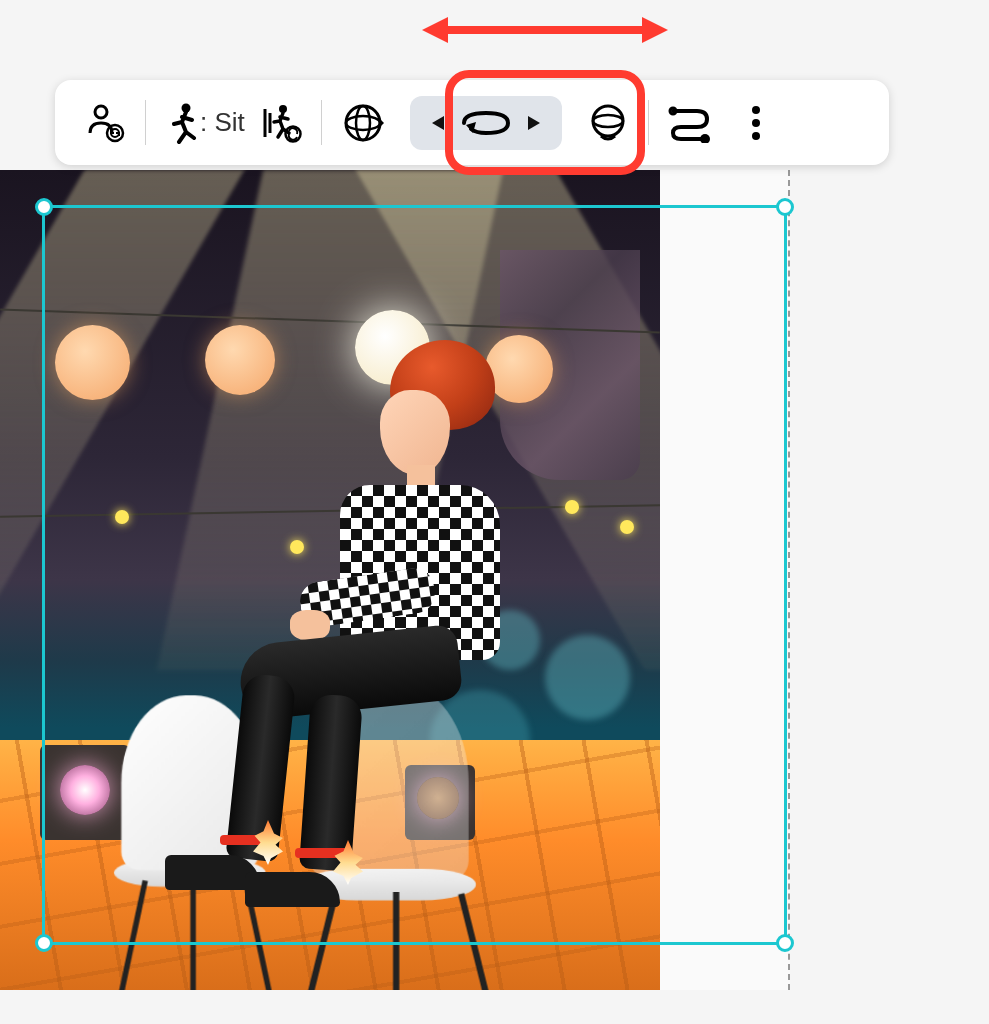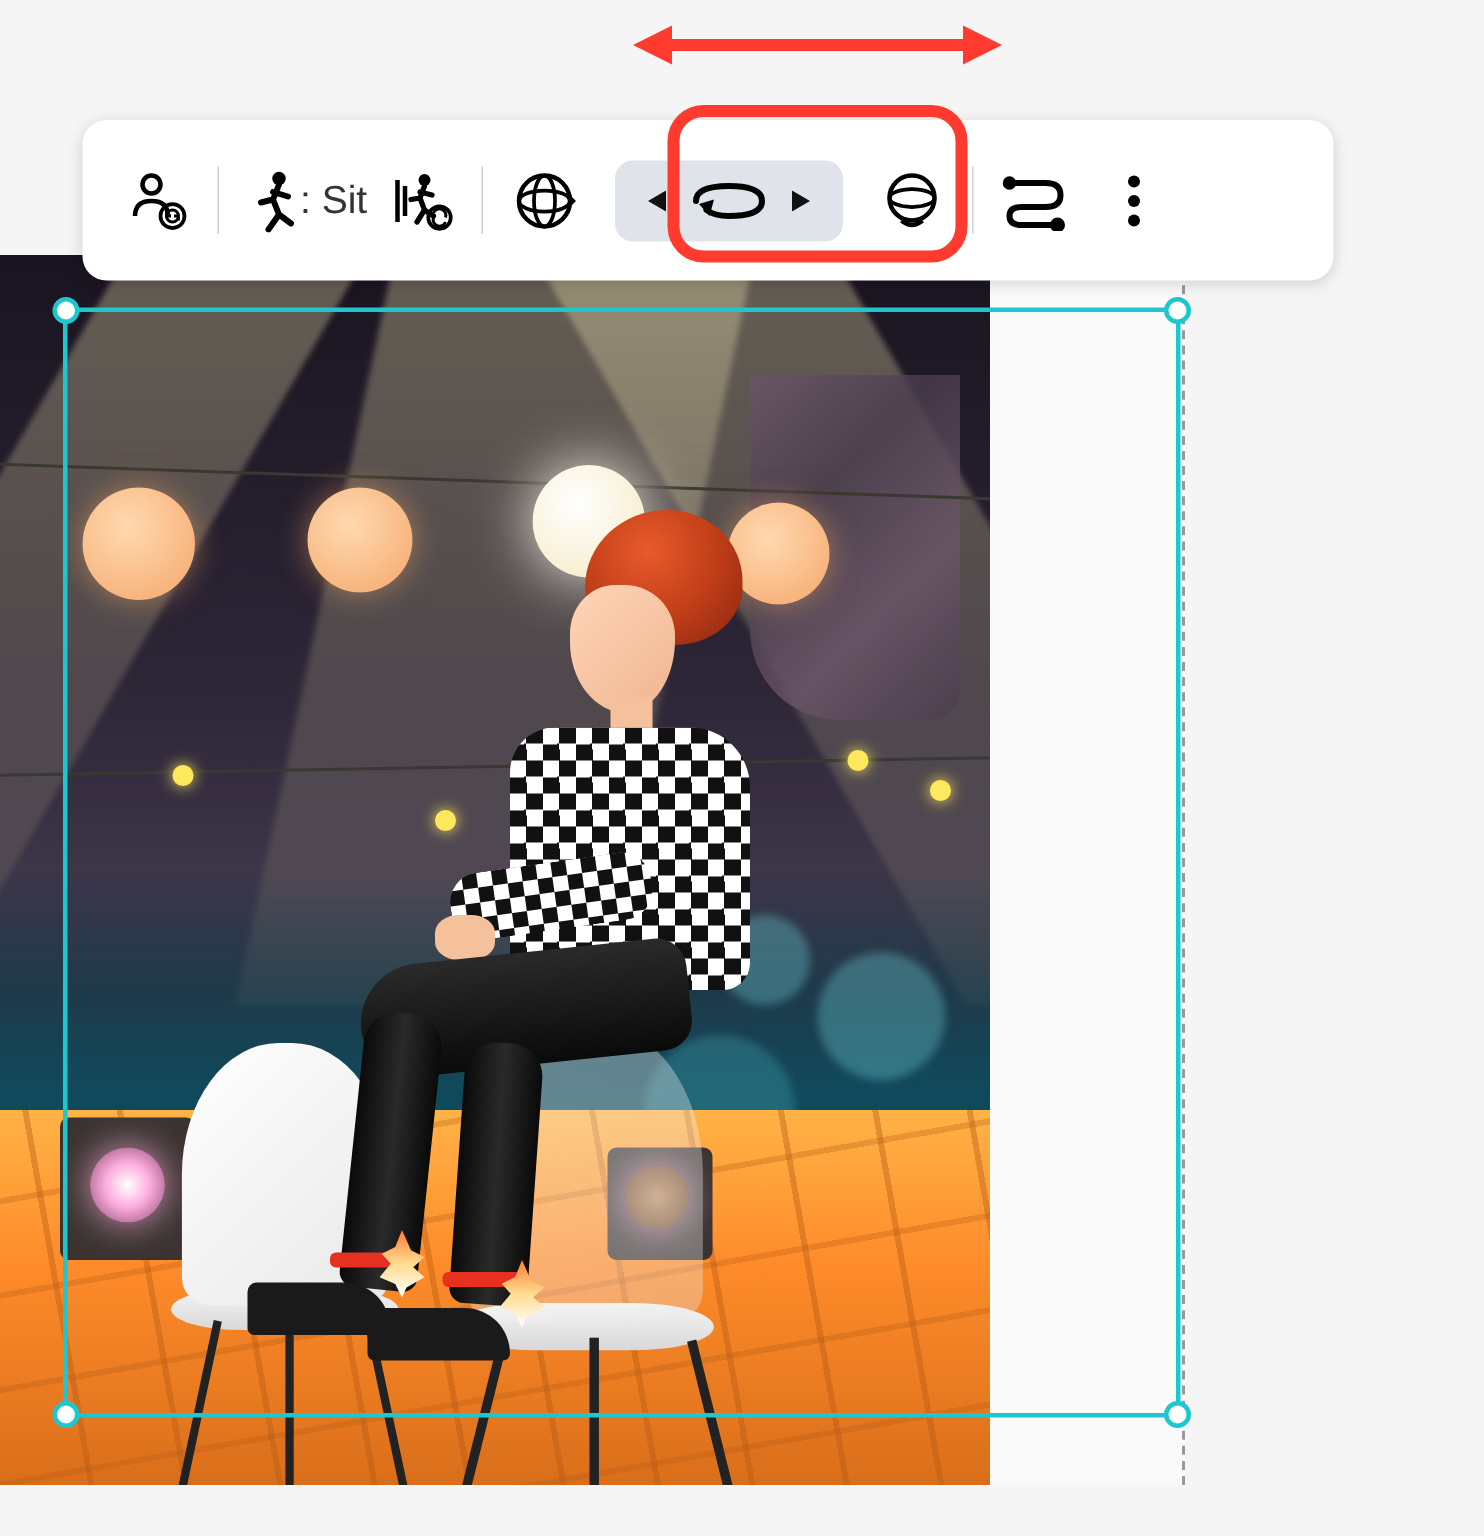--- a/index.html
+++ b/index.html
@@ -19,21 +19,21 @@
       width: 250px;
       height: 50px;
       z-index: 100;
     }
     
     .toolbar-container {
       position: absolute;
       top: 80px;
       left: 55px;
       right: 100px;
-      height: 107px;
+      height: 85px;
       background: white;
       border-radius: 16px;
       box-shadow: 0 2px 10px rgba(0,0,0,0.15);
       display: flex;
       align-items: center;
       padding: 0 10px;
       z-index: 50;
     }
     
     .toolbar-item {

